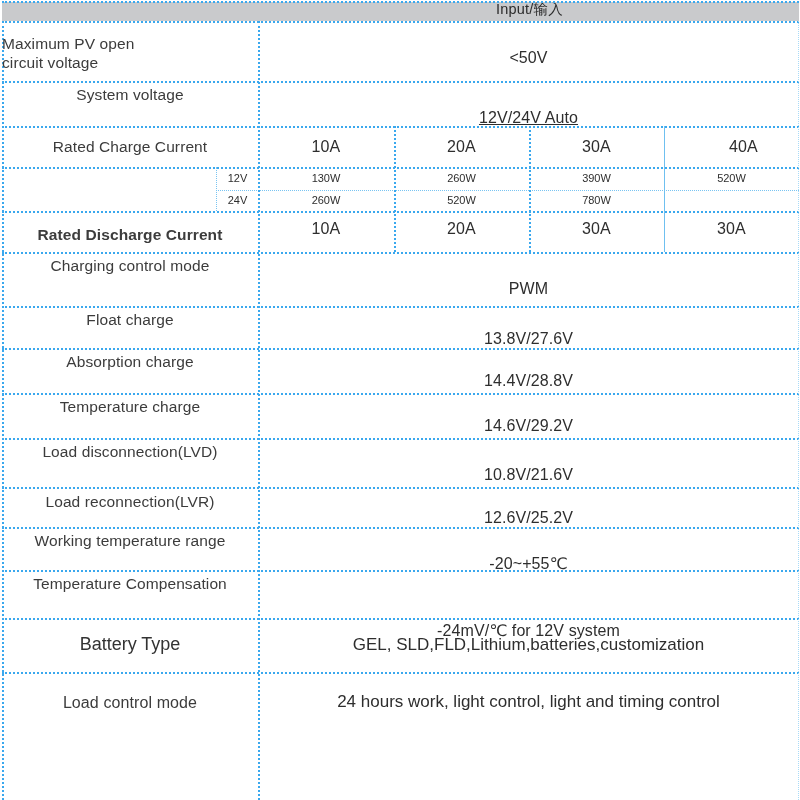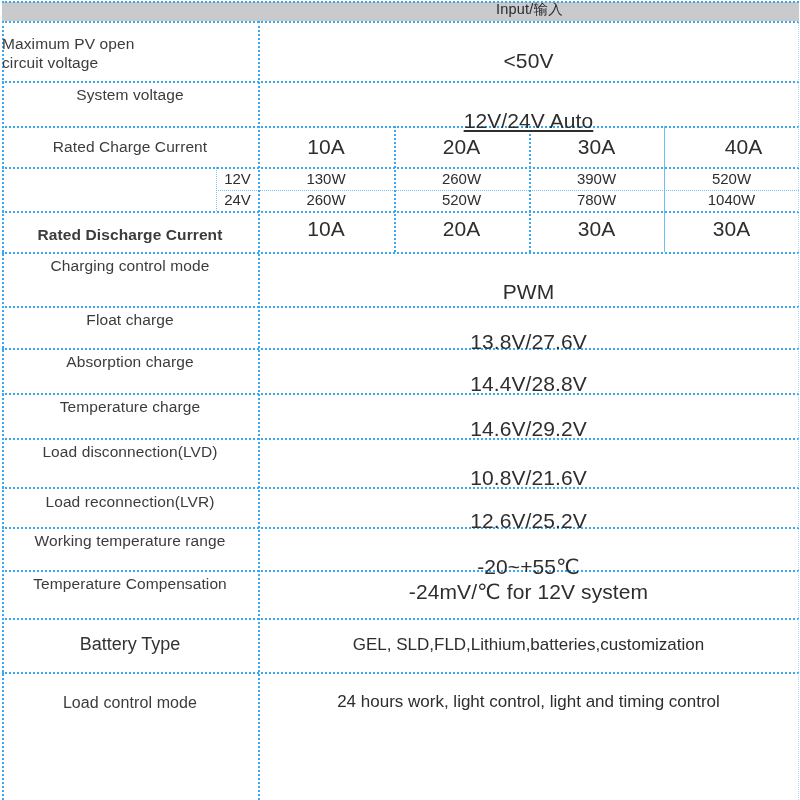--- a/index.html
+++ b/index.html
@@ -35,27 +35,27 @@
     line-height: 1.22;
   }
 
   .label-cell {
     font-size: 15.5px;
     color: #3c3c3c;
     letter-spacing: 0.1px;
   }
 
   .value-cell {
-    font-size: 21px;
+    font-size: 16px;
     color: #2e2e2e;
     letter-spacing: 0.1px;
   }
 
   .small-cell {
-    font-size: 15px;
+    font-size: 11px;
     color: #2e2e2e;
   }
 
   .big-label {
     font-size: 18px;
     color: #333;
   }
 
   .big-value {
     font-size: 17px;
@@ -174,21 +174,20 @@
   <div class="cell small-cell" style="left:217px; top:190px; width:41px; height:21px;">24V</div>
 
   <div class="cell small-cell" style="left:258px; top:168px; width:136px; height:22px;">130W</div>
   <div class="cell small-cell" style="left:394px; top:168px; width:135px; height:22px;">260W</div>
   <div class="cell small-cell" style="left:529px; top:168px; width:135px; height:22px;">390W</div>
   <div class="cell small-cell" style="left:664px; top:168px; width:135px; height:22px;">520W</div>
 
   <div class="cell small-cell" style="left:258px; top:190px; width:136px; height:21px;">260W</div>
   <div class="cell small-cell" style="left:394px; top:190px; width:135px; height:21px;">520W</div>
   <div class="cell small-cell" style="left:529px; top:190px; width:135px; height:21px;">780W</div>
-  <div class="cell small-cell" style="left:664px; top:190px; width:135px; height:21px;">1040W</div>
 
   <div class="cell label-cell align-val-pad" style="left:2px; top:212px; width:256px; height:40px; padding-top:14px;font-weight:bold;">Rated Discharge Current</div>
   <div class="cell value-cell" style="left:258px; top:212px; width:136px; height:34px;">10A</div>
   <div class="cell value-cell" style="left:394px; top:212px; width:135px; height:34px;">20A</div>
   <div class="cell value-cell" style="left:529px; top:212px; width:135px; height:34px;">30A</div>
   <div class="cell value-cell" style="left:664px; top:212px; width:135px; height:34px;">30A</div>
 
   <div class="cell label-cell align-top-pad" style="left:2px; top:253px; width:256px; height:53px;">Charging control mode</div>
   <div class="cell value-cell align-val-pad" style="left:258px; top:253px; width:541px; height:53px;">PWM</div>
 
@@ -204,21 +203,21 @@
   <div class="cell label-cell align-top-pad" style="left:2px; top:439px; width:256px; height:48px;">Load disconnection(LVD)</div>
   <div class="cell value-cell align-val-pad" style="left:258px; top:439px; width:541px; height:48px;">10.8V/21.6V</div>
 
   <div class="cell label-cell align-top-pad" style="left:2px; top:489px; width:256px; height:39px;">Load reconnection(LVR)</div>
   <div class="cell value-cell align-val-pad" style="left:258px; top:488px; width:541px; height:39px; padding-top:20px;">12.6V/25.2V</div>
 
   <div class="cell label-cell align-top-pad" style="left:2px; top:528px; width:256px; height:42px;">Working temperature range</div>
   <div class="cell value-cell align-val-pad" style="left:258px; top:528px; width:541px; height:42px;">-20~+55℃</div>
 
   <div class="cell label-cell align-top-pad" style="left:2px; top:571px; width:256px; height:47px;">Temperature Compensation</div>
-  <div class="cell value-cell align-val-pad" style="left:258px; top:553px; width:541px; height:47px;">-24mV/℃ for 12V system</div>
+  <div class="cell value-cell align-val-pad" style="left:258px; top:595px; width:541px; height:47px;">-24mV/℃ for 12V system</div>
 
   <div class="cell big-label align-top-pad" style="left:2px; top:619px; width:256px; height:53px; padding-top:15px;">Battery Type</div>
   <div class="cell big-value align-top-pad" style="left:258px; top:619px; width:541px; height:53px; padding-top:16px;text-align:center;">GEL, SLD,FLD,Lithium,batteries,customization</div>
 
   <div class="cell label-cell align-top-pad" style="left:2px; top:673px; width:256px; height:127px; padding-top:20px; font-size:16px;">Load control mode</div>
   <div class="cell big-value align-top-pad" style="left:258px; top:673px; width:541px; height:127px; padding-top:19px;">24 hours work, light control, light and timing control</div>
 
 </div>
 
 </body></html>

